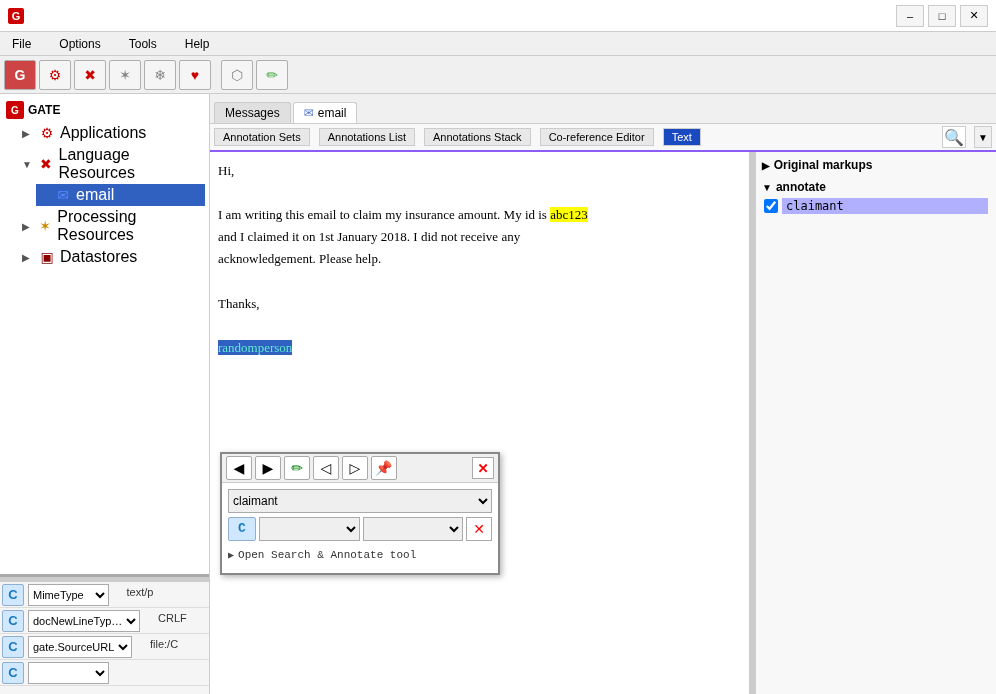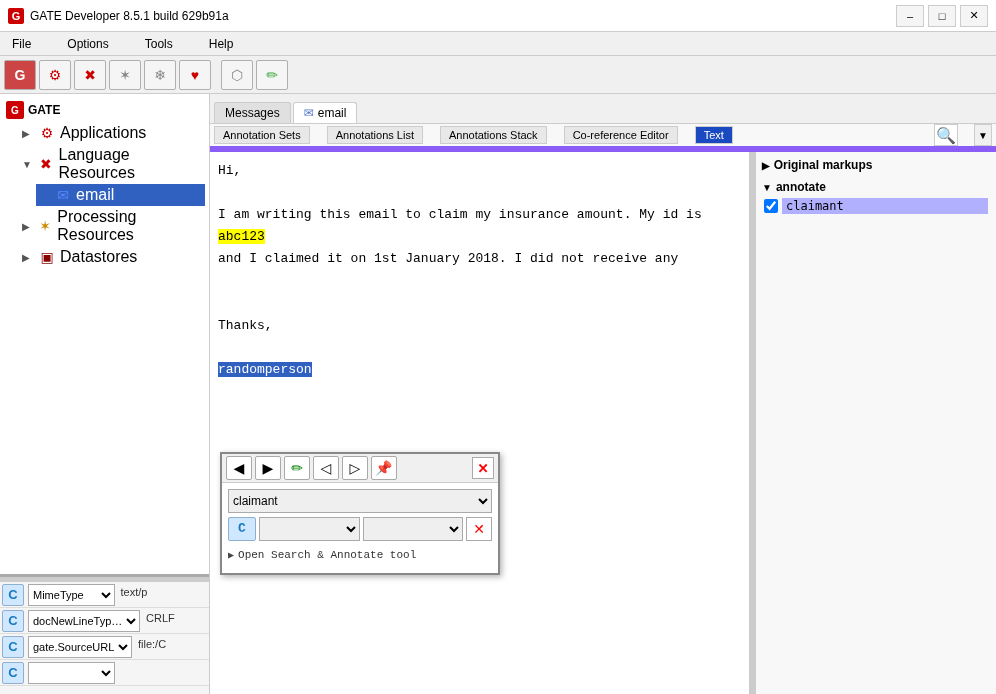--- a/index.html
+++ b/index.html
@@ -5,21 +5,21 @@
     * { box-sizing: border-box; margin: 0; padding: 0; }
     body { font-family: 'Segoe UI', Arial, sans-serif; font-size: 12px; background: #f0f0f0; width: 996px; height: 694px; overflow: hidden; }
     
     
     .title-bar { background: #fff; height: 32px; display: flex; align-items: center; padding: 0 8px; border-bottom: 1px solid #ccc; justify-content: space-between; }
     .title-bar-left { display: flex; align-items: center; gap: 6px; font-size: 12px; }
     .title-bar-controls { display: flex; gap: 4px; }
     .title-bar-btn { width: 28px; height: 22px; border: 1px solid #ccc; background: #f5f5f5; cursor: pointer; display: flex; align-items: center; justify-content: center; font-size: 11px; }
     
     
-    .menu-bar { background: #f0f0f0; height: 24px; display: flex; align-items: center; padding: 0 4px; border-bottom: 1px solid #ccc; gap: 20px; }
+    .menu-bar { background: #f0f0f0; height: 24px; display: flex; align-items: center; padding: 0 4px; border-bottom: 1px solid #ccc; gap: 12px; }
     .menu-item { padding: 2px 8px; cursor: pointer; font-size: 12px; }
     
     
     .toolbar { background: #f0f0f0; height: 38px; display: flex; align-items: center; padding: 0 4px; border-bottom: 1px solid #ccc; gap: 3px; }
     .toolbar-btn { width: 32px; height: 30px; border: 1px solid #b0b0b0; background: #f5f5f5; cursor: pointer; display: flex; align-items: center; justify-content: center; font-size: 14px; border-radius: 2px; }
     .toolbar-separator { width: 4px; }
     
     
     .main-layout { display: flex; height: calc(694px - 94px); }
     
@@ -32,44 +32,44 @@
     .tree-expand { width: 12px; font-size: 10px; color: #555; }
     .tree-label { font-size: 16px; }
     .tree-children { padding-left: 16px; }
     .tree-root-item { display: flex; align-items: center; gap: 4px; padding: 3px 2px; font-weight: bold; }
     
     
     .bottom-panel { height: 120px; border-top: 2px solid #aaa; background: #f5f5f5; overflow: auto; }
     .prop-row { display: flex; align-items: center; height: 26px; border-bottom: 1px solid #ddd; }
     .prop-icon { width: 22px; height: 22px; display: flex; align-items: center; justify-content: center; color: #1a7abf; font-weight: bold; font-size: 13px; border: 1px solid #90b0d0; background: #d0e8ff; margin: 2px; border-radius: 2px; }
     .prop-key-select { flex: 1; height: 22px; margin: 1px 2px; font-size: 11px; border: 1px solid #aaa; background: white; }
-    .prop-val { flex: 1; height: 22px; padding: 2px 4px; font-size: 11px; color: #333; border: none; background: transparent; }
+    .prop-val { flex: 1; height: 22px; padding: 2px 4px; font-size: 11px; color: #333; border: none; background: transparent; margin-left: 12px; }
     
     
     .right-panel { flex: 1; display: flex; flex-direction: column; overflow: hidden; }
     
     
     .tabs-row { background: #f0f0f0; border-bottom: 1px solid #ccc; display: flex; align-items: flex-end; padding: 2px 4px 0 4px; gap: 2px; height: 30px; }
     .tab { padding: 3px 10px; border: 1px solid #ccc; border-bottom: none; background: #e0e0e0; cursor: pointer; font-size: 12px; border-radius: 3px 3px 0 0; display: flex; align-items: center; gap: 4px; }
     .tab.active { background: #fff; font-weight: normal; }
     
     
-    .anno-toolbar { background: #f8f8f8; border-bottom: 6px solid #8b5cf6; display: flex; align-items: center; padding: 2px 4px; gap: 16px; height: 28px; }
+    .anno-toolbar { background: #f8f8f8; border-bottom: 2px solid #8b5cf6; display: flex; align-items: center; padding: 2px 4px; gap: 8px; height: 28px; }
     .anno-tab { padding: 2px 8px; border: 1px solid #ccc; background: #e8e8e8; cursor: pointer; font-size: 11px; margin-right: 1px; }
     .anno-tab.active { background: #1a4abf; color: white; }
     .anno-search-btn { width: 24px; height: 22px; border: 1px solid #ccc; background: white; cursor: pointer; display: flex; align-items: center; justify-content: center; }
     .anno-dropdown { width: 18px; height: 22px; border: 1px solid #ccc; background: #f0f0f0; cursor: pointer; display: flex; align-items: center; justify-content: center; font-size: 10px; }
     
     
     .content-split { display: flex; flex: 1; overflow: hidden; }
     
     
     .text-area { flex: 1; background: white; overflow: auto; padding: 8px; position: relative; font-family: 'Courier New', monospace; font-size: 13px; line-height: 1.6; border-right: 3px solid #ccc; }
     .highlight-yellow { background: #ffff00; }
-    .highlight-selection { background: #3060c0; color: #ffffff; }
+    .highlight-selection { background: #3060c0; color: #5eead4; }
     
     
     .anno-popup { position: absolute; top: 300px; left: 10px; background: white; border: 2px solid #888; box-shadow: 2px 2px 6px rgba(0,0,0,0.3); z-index: 10; width: 280px; }
     .anno-popup-toolbar { display: flex; align-items: center; background: #f0f0f0; border-bottom: 1px solid #ccc; padding: 2px 4px; gap: 3px; }
     .anno-popup-btn { width: 26px; height: 24px; border: 1px solid #aaa; background: white; cursor: pointer; display: flex; align-items: center; justify-content: center; font-size: 14px; border-radius: 2px; }
     .anno-popup-close { margin-left: auto; width: 22px; height: 22px; background: white; border: 1px solid #aaa; cursor: pointer; display: flex; align-items: center; justify-content: center; color: red; font-weight: bold; }
     .anno-popup-body { padding: 6px; }
     .anno-select-row { display: flex; margin-bottom: 4px; }
     .anno-select-full { flex: 1; height: 24px; font-size: 12px; border: 1px solid #aaa; }
     .anno-feature-row { display: flex; gap: 3px; margin-bottom: 4px; }
@@ -90,21 +90,20 @@
     
     
     .v-splitter { width: 4px; background: #ccc; cursor: col-resize; }
   </style>
 </head>
 <body>
 
 <div class="title-bar">
   <div class="title-bar-left">
     <span style="width:16px;height:16px;background:#c00;color:white;font-weight:bold;font-size:11px;display:flex;align-items:center;justify-content:center;border-radius:2px;">G</span>
-    <span>GATE Developer 8.5.1 build 629b91a</span>
   </div>
   <div class="title-bar-controls">
     <button class="title-bar-btn">–</button>
     <button class="title-bar-btn">□</button>
     <button class="title-bar-btn">✕</button>
   </div>
 </div>
 
 <div class="menu-bar">
   <span class="menu-item">File</span>
@@ -223,26 +222,26 @@
       <div class="anno-tab">Co-reference Editor</div>
       <div class="anno-tab active">Text</div>
       <div style="flex:1;"></div>
       <button class="anno-search-btn" style="font-size:16px;color:#2266cc;">🔍</button>
       <button class="anno-dropdown">▼</button>
     </div>
 
     <div class="content-split">
 
       <div class="text-area" style="position:relative;">
-        <div style="font-family:Liberation Mono, monospace;font-size:13px;line-height:1.7;">
+        <div style="font-family:Liberation Serif, serif;font-size:13px;line-height:1.7;">
           <span>Hi,</span><br>
           <br>
           <span>I am writing this email to claim my insurance amount. My id is <span class="highlight-yellow">abc123</span></span><br>
           <span>and I claimed it on 1st January 2018. I did not receive any</span><br>
-          <br>
+          <span>acknowledgement. Please help.</span><br>
           <br>
           <span>Thanks,</span><br>
           <br>
           <span class="highlight-selection">randomperson</span>
         </div>
 
         <div class="anno-popup">
           <div class="anno-popup-toolbar">
             <button class="anno-popup-btn">◀</button>
             <button class="anno-popup-btn">▶</button>

